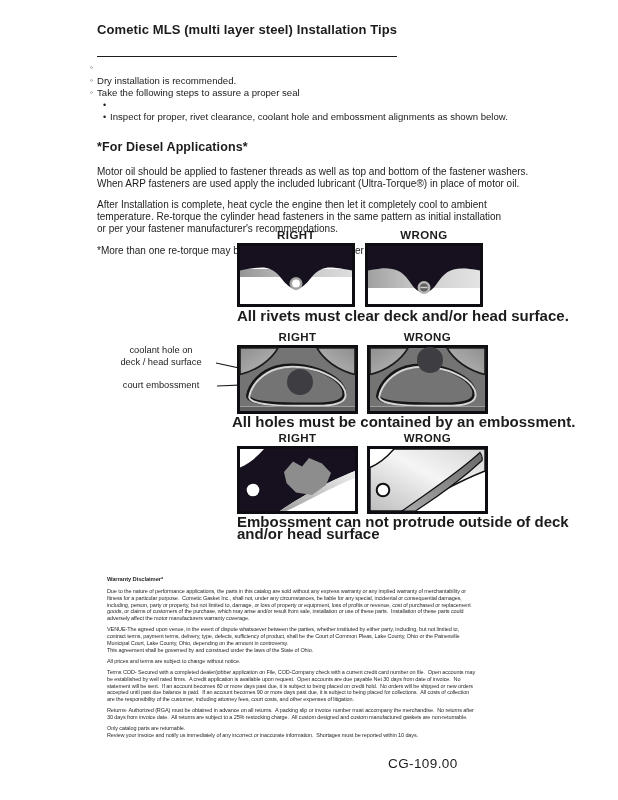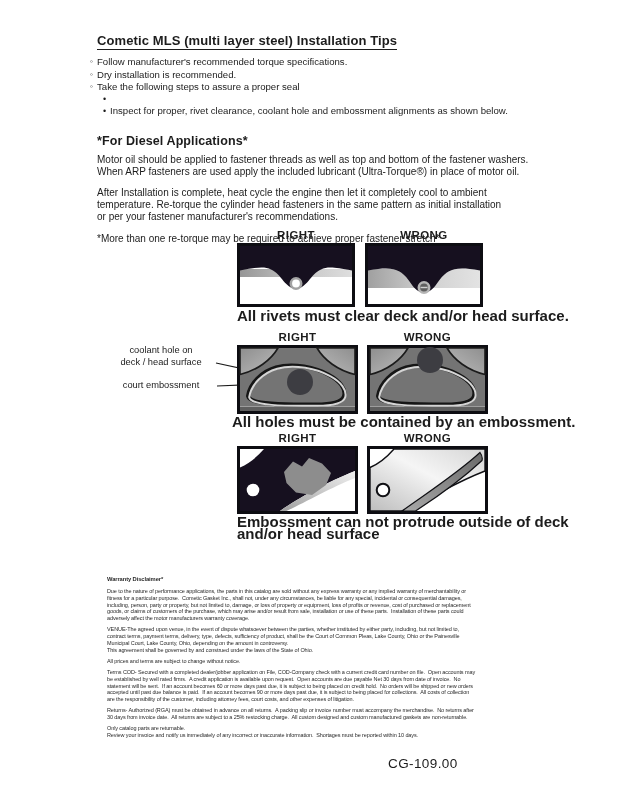--- a/index.html
+++ b/index.html
@@ -11,47 +11,47 @@
   html,body{margin:0;padding:0;}
   body{
     width:618px;height:800px;position:relative;background:#ffffff;
     font-family:"Liberation Sans","DejaVu Sans",sans-serif;color:var(--ink);
     overflow:hidden;
   }
   .abs{position:absolute;}
   
   .content{position:absolute;left:90px;top:22px;width:455px;}
   .title{font-size:13px;font-weight:bold;margin-left:7px;letter-spacing:.1px;}
-  .title .u{display:inline-block;border-bottom:1.6px solid var(--ink);padding-bottom:1px;margin-top:11px;}
+  .title .u{display:inline-block;border-bottom:1.6px solid var(--ink);padding-bottom:19px;}
   .bullets{margin-top:6px;}
   .b1,.b2{font-size:9.6px;line-height:11.6px;white-space:pre;display:flex;align-items:baseline;}
   .b1 .m1{font-size:8px;width:7px;flex:0 0 7px;position:relative;top:-1px;}
   .b2{margin-left:13px;}
   .b2 .m2{font-size:9px;width:7px;flex:0 0 7px;}
-  .h2{font-size:12.5px;font-weight:bold;margin:16px 0 6px 7px;letter-spacing:.1px;}
+  .h2{font-size:12.5px;font-weight:bold;margin:16px 0 12px 7px;letter-spacing:.1px;}
   .para{font-size:10px;line-height:11.9px;white-space:pre;margin:0 0 9.5px 7px;}
   
   .dg-label{font-size:11.5px;font-weight:bold;text-align:center;letter-spacing:.4px;}
   .dg-caption{font-size:15px;font-weight:bold;white-space:pre;line-height:11.5px;}
   .callout{font-size:9.3px;line-height:11.5px;text-align:center;white-space:pre;}
   svg{display:block;}
   .overlay{pointer-events:none;}
   
   .legal{font-size:5.5px;line-height:6.85px;color:var(--legal-ink);letter-spacing:-0.1px;}
   .legal-h{font-weight:bold;font-size:5.8px;margin-bottom:5px;}
   .legal-p{white-space:pre;margin-bottom:4.2px;}
   .pagecode{font-size:13.5px;letter-spacing:.4px;}
 </style>
 </head>
 <body>
 
 <div class="content">
   <div class="title"><span class="u">Cometic MLS (multi layer steel) Installation Tips</span></div>
   <div class="bullets">
-    <div class="b1"><span class="m1">◦</span><span>Follow manufacturer's recommended torque specifications.</span></div>
+    <div class="b1"><span class="m1">◦</span></div>
     <div class="b1"><span class="m1">◦</span><span>Dry installation is recommended.</span></div>
     <div class="b1"><span class="m1">◦</span><span>Take the following steps to assure a proper seal</span></div>
     <div class="b2"><span class="m2">•</span></div>
     <div class="b2"><span class="m2">•</span><span>Inspect for proper, rivet clearance, coolant hole and embossment alignments as shown below.</span></div>
   </div>
   <div class="h2">*For Diesel Applications*</div>
   <div class="para">Motor oil should be applied to fastener threads as well as top and bottom of the fastener washers.
 When ARP fasteners are used apply the included lubricant (Ultra-Torque®) in place of motor oil.</div>
   <div class="para">After Installation is complete, heat cycle the engine then let it completely cool to ambient
 temperature. Re-torque the cylinder head fasteners in the same pattern as initial installation

